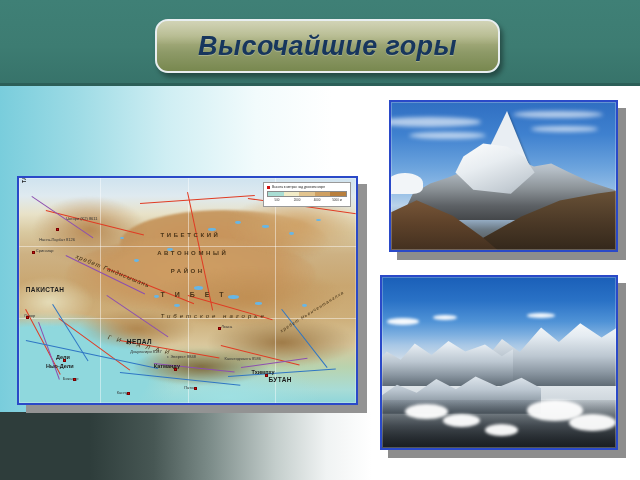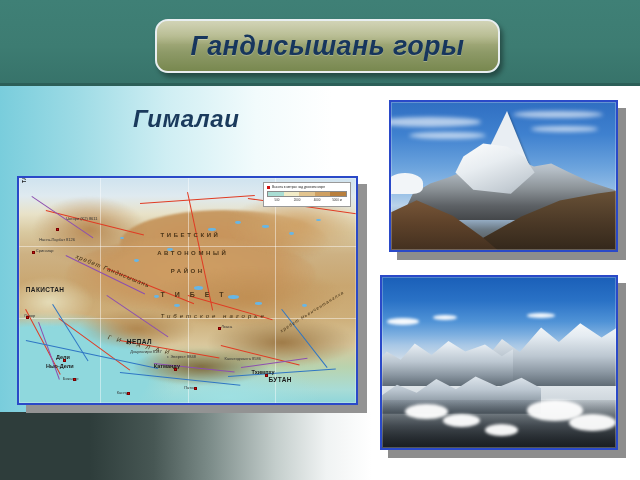--- a/index.html
+++ b/index.html
@@ -193,24 +193,23 @@
 <body>
 
 <div id="slide">
 
   <div class="bg-body"></div>
   <div class="bg-bottom"></div>
   <div class="bg-header"></div>
   <div class="bg-header-rule"></div>
 
   <div class="title-banner">
-    <div class="title-text">Гандисышань горы</div>
+    <div class="title-text">Высочайшие горы</div>
   </div>
 
-  <div class="subtitle">Гималаи</div>
 
   <div class="frame-shadow" id="map-shadow"></div>
   <div class="framed" id="map-frame">
     <div class="map-canvas">
       <div class="map-base"></div>
 
       <div class="relief r1"></div>
       <div class="relief r2"></div>
       <div class="relief r3"></div>
       <div class="relief r4"></div>

